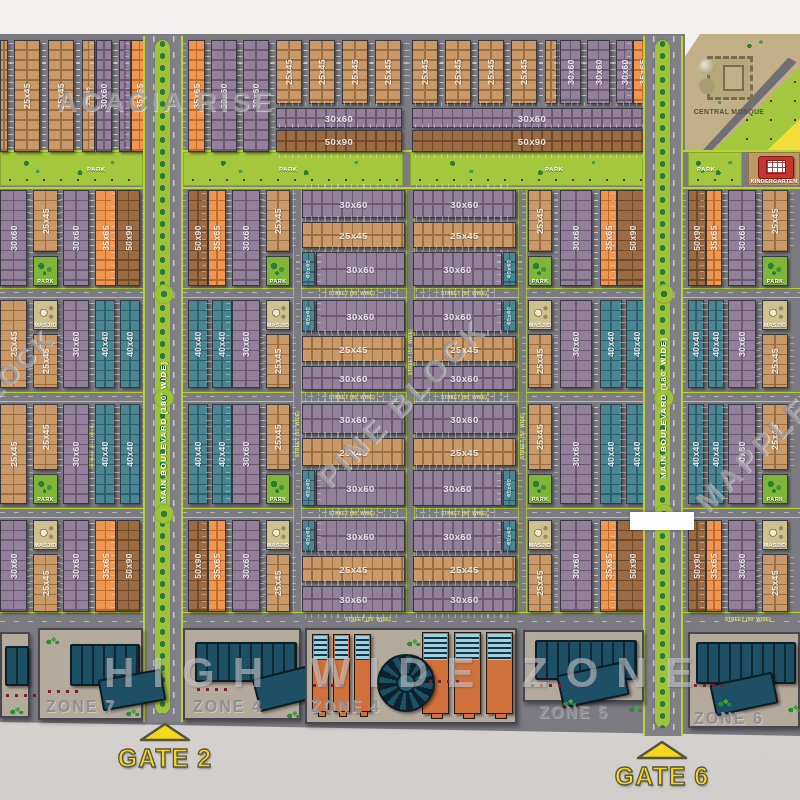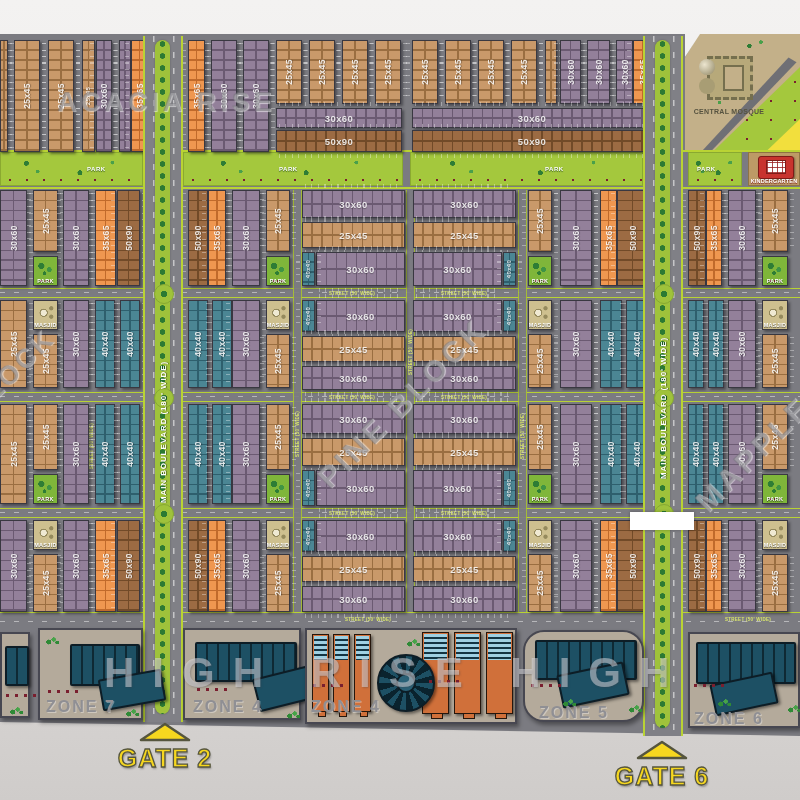--- a/index.html
+++ b/index.html
@@ -707,34 +707,34 @@
       <div class="tower" style="position: absolute; left: 47px; top: 4px; width: 17px; height: 78px;"></div>
       <div class="tower" style="position: absolute; left: 115px; top: 2px; width: 27px; height: 82px;"></div>
       <div class="tower" style="position: absolute; left: 147px; top: 2px; width: 27px; height: 82px;"></div>
       <div class="tower" style="position: absolute; left: 179px; top: 2px; width: 27px; height: 82px;"></div>
       <div class="fan" style="position: absolute; left: 70px; top: 24px; width: 58px; height: 58px;"></div>
       <div class="dots" style="position: absolute; left: 6px; top: 54px; width: 34px; height: 3px;"></div>
       <div class="dots" style="position: absolute; left: 122px; top: 50px; width: 34px; height: 3px;"></div>
       <div class="bush" style="position: absolute; left: 98px; top: 8px; width: 16px; height: 10px;"></div>
       <div class="zone-label" style="position: absolute; left: 4px; top: 68px;">ZONE 4</div>
     </div>
-    <div class="zone" style="position: absolute; left: 523px; top: 630px; width: 121px; height: 92px; border-radius: 21px;">
+    <div class="zone" style="position: absolute; left: 523px; top: 630px; width: 121px; height: 72px;">
       <div class="bld bar" style="position: absolute; left: 10px; top: 8px; width: 102px; height: 40px;"></div>
       <div class="bld rot" style="position: absolute; left: 34px; top: 36px; width: 68px; height: 34px; transform: rotate(-12deg);"></div>
       <div class="dots" style="position: absolute; left: 6px; top: 52px; width: 34px; height: 3px;"></div>
       <div class="bush" style="position: absolute; left: 102px; top: 72px; width: 16px; height: 10px;"></div>
       <div class="bush" style="position: absolute; left: 36px; top: 66px; width: 16px; height: 10px;"></div>
       <div class="zone-label" style="position: absolute; left: 14px; top: 72px;">ZONE 5</div>
     </div>
     <div class="zone" style="position: absolute; left: 688px; top: 632px; width: 112px; height: 96px; text-decoration: underline;">
       <div class="bld bar" style="position: absolute; left: 6px; top: 8px; width: 100px; height: 42px;"></div>
       <div class="bld rot" style="position: absolute; left: 22px; top: 44px; width: 64px; height: 32px; transform: rotate(-12deg);"></div>
       <div class="dots" style="position: absolute; left: 4px; top: 50px; width: 34px; height: 3px;"></div>
       <div class="bush" style="position: absolute; left: 26px; top: 64px; width: 16px; height: 10px;"></div>
       <div class="bush" style="position: absolute; left: 96px; top: 70px; width: 16px; height: 10px;"></div>
       <div class="zone-label" style="position: absolute; left: 4px; top: 76px;">ZONE 6</div>
     </div>
     <div class="wm" style="position: absolute; left: 57px; top: 88px; font-size: 27px; letter-spacing: 4px;">ACACIA RISE</div>
     <div class="wm" style="position: absolute; left: 322px; top: 466px; font-size: 30px; letter-spacing: 4px; transform: rotate(-45deg);">PINE BLOCK</div>
     <div class="wm" style="position: absolute; left: 700px; top: 490px; font-size: 30px; letter-spacing: 4px; transform: rotate(-45deg);">MAPPLE BLOCK</div>
     <div class="wm" style="position: absolute; left: -28px; top: 398px; font-size: 27px; letter-spacing: 3px; transform: rotate(-45deg);">BLOCK</div>
-    <div class="wm light" style="position: absolute; left: 104px; top: 650px; font-size: 42px; letter-spacing: 18px;">HIGH RISE HIGH</div>
+    <div class="wm light" style="position: absolute; left: 104px; top: 650px; font-size: 42px; letter-spacing: 18px;">HIGH WIDE ZONE</div>
   </div>
 
 </body></html>

